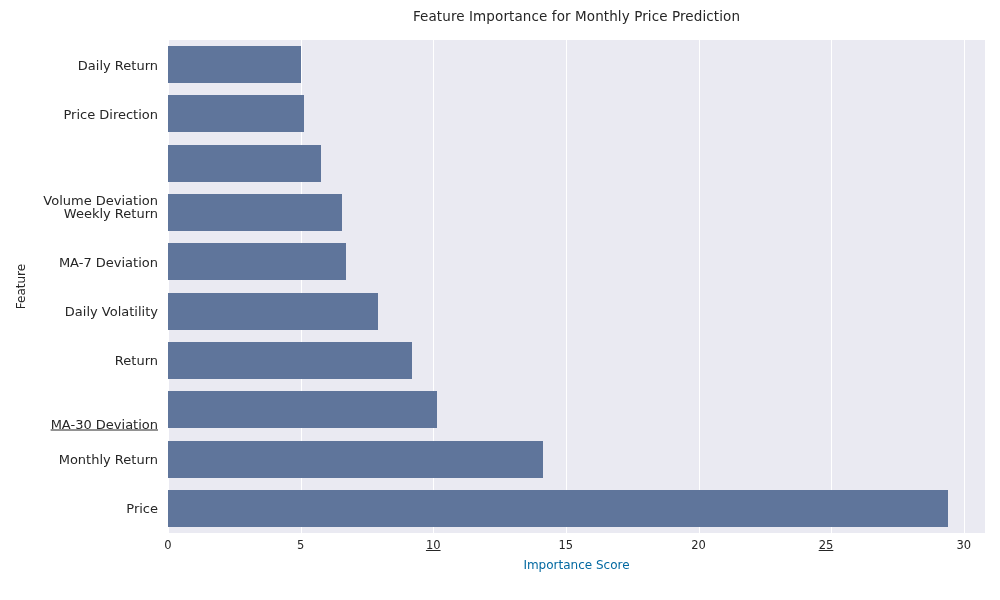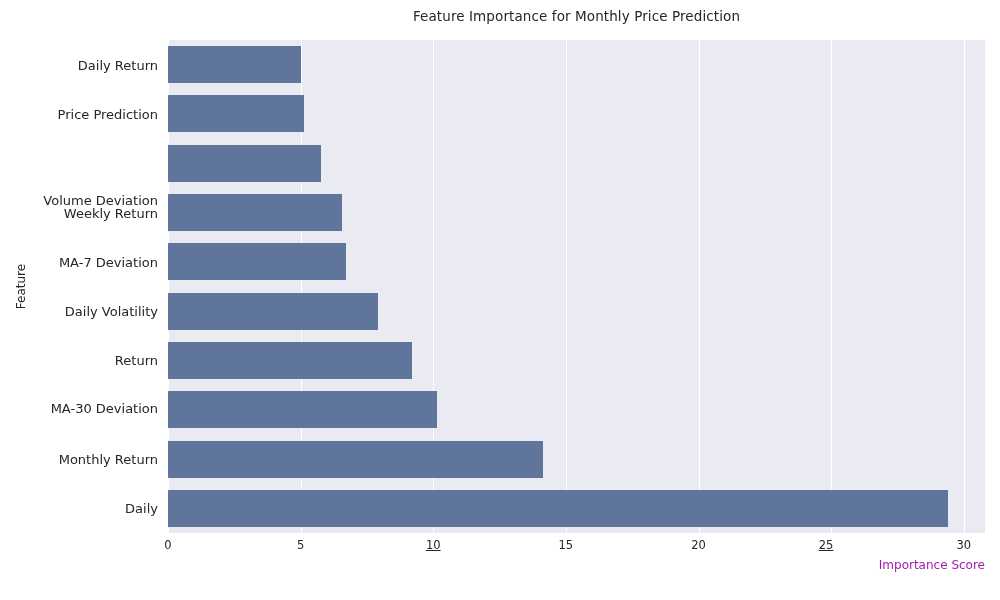--- a/index.html
+++ b/index.html
@@ -89,23 +89,23 @@
     width: 158px;
     height: 493px;
   }
 
   
   #xlabel {
     position: absolute;
     left: 168px;
     top: 558px;
     width: 817px;
-    text-align: right;
+    text-align: center;
     font-size: 12px;
-    color: #a21caf;
+    color: #0369a1;
     white-space: nowrap;
   }
 
   #ylabel {
     position: absolute;
     left: 0px;
     top: 40px;
     width: 493px;
     height: 22px;
     line-height: 22px;
@@ -172,28 +172,28 @@
       <div class="xtick-label" style="left: 168px;">0</div>
       <div class="xtick-label" style="left: 300.63px;">5</div>
       <div class="xtick-label" style="left: 433.26px; text-decoration: underline;">10</div>
       <div class="xtick-label" style="left: 565.89px;">15</div>
       <div class="xtick-label" style="left: 698.519px;">20</div>
       <div class="xtick-label" style="left: 826px; text-decoration: underline;">25</div>
       <div class="xtick-label" style="left: 963.779px;">30</div>
     </div>
   <div id="ytick-labels">
       <div class="ytick-label" style="top: 24.65px;">Daily Return</div>
-      <div class="ytick-label" style="top: 73.95px;">Price Prediction</div>
+      <div class="ytick-label" style="top: 73.95px;">Price Direction</div>
       <div class="ytick-label" style="top: 123.25px; margin-top: 37px;">Volume Deviation</div>
       <div class="ytick-label" style="top: 172.55px;">Weekly Return</div>
       <div class="ytick-label" style="top: 221.85px;">MA-7 Deviation</div>
       <div class="ytick-label" style="top: 271.15px;">Daily Volatility</div>
       <div class="ytick-label" style="top: 320.45px;">Return</div>
-      <div class="ytick-label" style="top: 368px;">MA-30 Deviation</div>
+      <div class="ytick-label" style="top: 384px; text-decoration: underline;">MA-30 Deviation</div>
       <div class="ytick-label" style="top: 419.05px;">Monthly Return</div>
-      <div class="ytick-label" style="top: 468.35px;">Daily</div>
+      <div class="ytick-label" style="top: 468.35px;">Price</div>
     </div>
 
   <div id="xlabel">Importance Score</div>
 
   <div id="ylabel">Feature</div>
 
 </div>
 
 </body></html>

